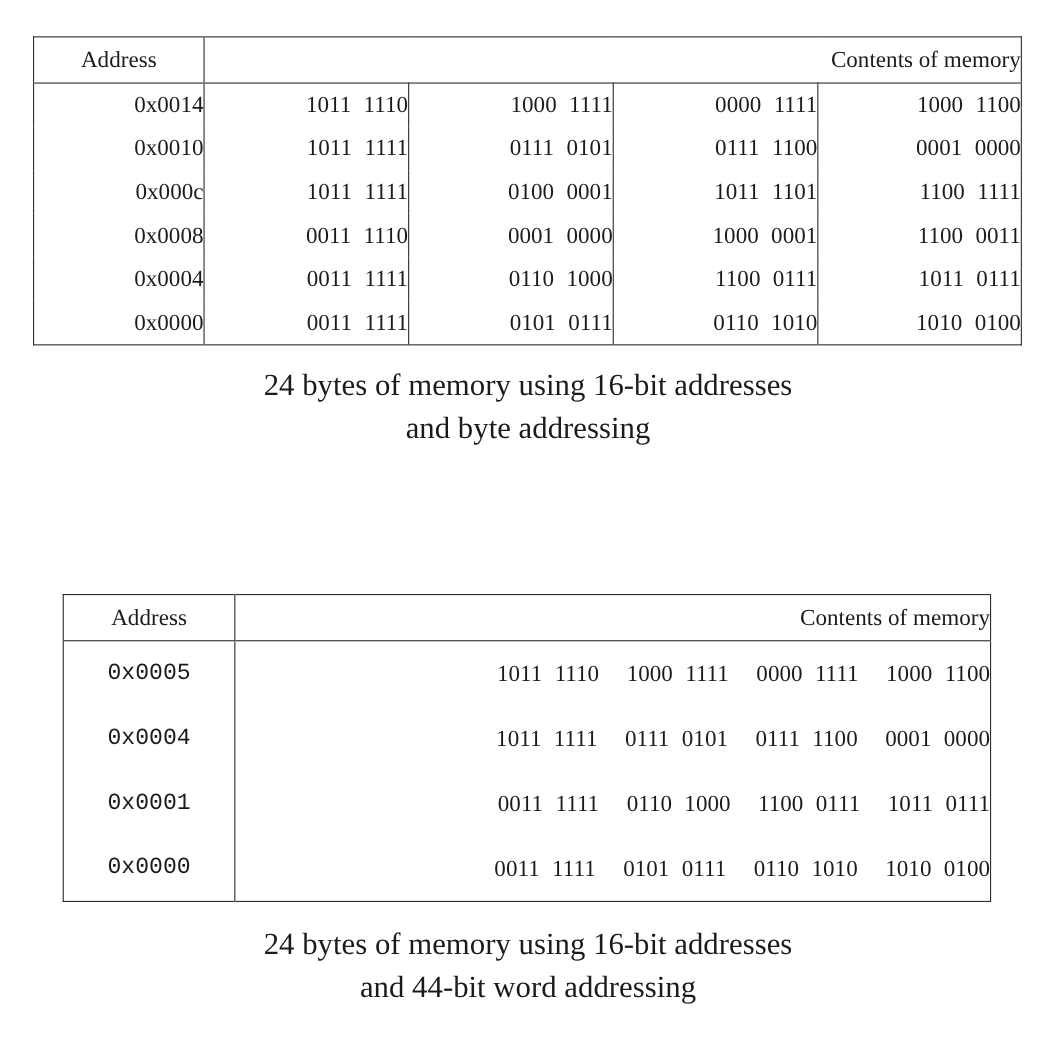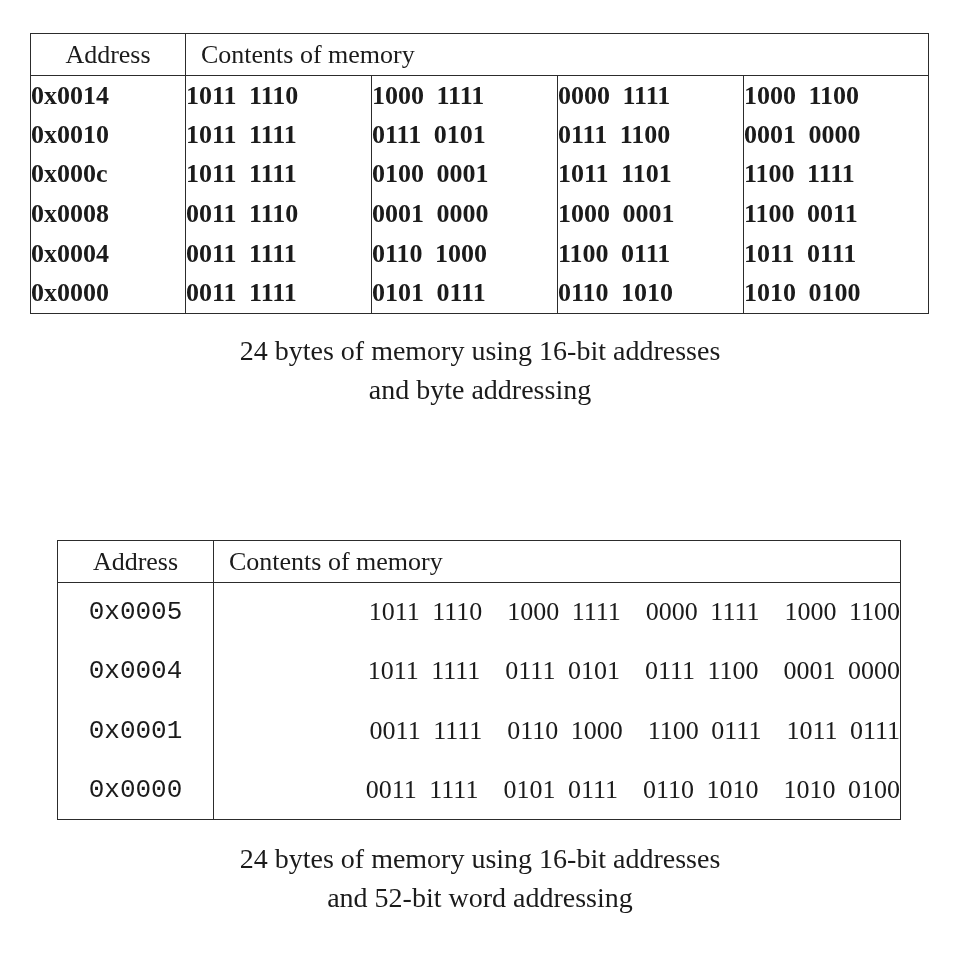--- a/index.html
+++ b/index.html
@@ -16,38 +16,38 @@
     overflow: hidden;
   }
   table.mem-table {
     position: absolute;
     border-collapse: collapse;
     table-layout: fixed;
     border: 1.6px solid #2c2c2c;
   }
   .mem-table th, .mem-table td {
     font-weight: normal;
-    font-size: 26px;
+    font-size: 21px;
     padding: 0;
     white-space: nowrap;
     overflow: hidden;
     vertical-align: middle;
   }
   .mem-table thead tr { height: 42px; }
   .mem-table tbody tr { height: 39.6px; }
 
   
   .mem-table th.addr-h { text-align: center; border-bottom: 1.6px solid #2c2c2c; }
-  .mem-table th.cont-h { text-align: left; padding-left: 15px; border-bottom: 1.6px solid #2c2c2c; }
+  .mem-table th.cont-h { text-align: right; padding-left: 15px; border-bottom: 1.6px solid #2c2c2c; }
 
   
   #table-byte { left: 30px; top: 33px; width: 898px; height: 280px; }
   #table-byte th, #table-byte td { border-left: 1.6px solid #2c2c2c; }
   #table-byte th:first-child, #table-byte td:first-child { border-left: none; }
-  #table-byte td { text-align: left; word-spacing: 6px; font-weight: bold; }
+  #table-byte td { text-align: right; word-spacing: 6px; }
   #table-byte td.addr { word-spacing: normal; }
 
   
   #table-word { left: 57px; top: 540px; width: 843px; height: 280px; }
   #table-word td.addr { border-right: 1.6px solid #2c2c2c; text-align: center; font-family: Liberation Mono, monospace; }
   #table-word th.cont-h { border-left: 1.6px solid #2c2c2c; }
   #table-word td.contents { text-align: right; padding-left: 17px; }
   #table-word span.bgroup {
     display: inline-block;
     margin-right: 25px;
@@ -160,14 +160,14 @@
       </tr>
       <tr>
         <td class="addr">0x0000</td>
         <td class="contents"><span class="bgroup">0011 1111</span><span class="bgroup">0101 0111</span><span class="bgroup">0110 1010</span><span class="bgroup">1010 0100</span></td>
       </tr>
     </tbody>
 </table>
 
 <div class="caption" id="caption-word">
   <div>24 bytes of memory using 16-bit addresses</div>
-  <div>and 52-bit word addressing</div>
+  <div>and 44-bit word addressing</div>
 </div>
 
 </body></html>

